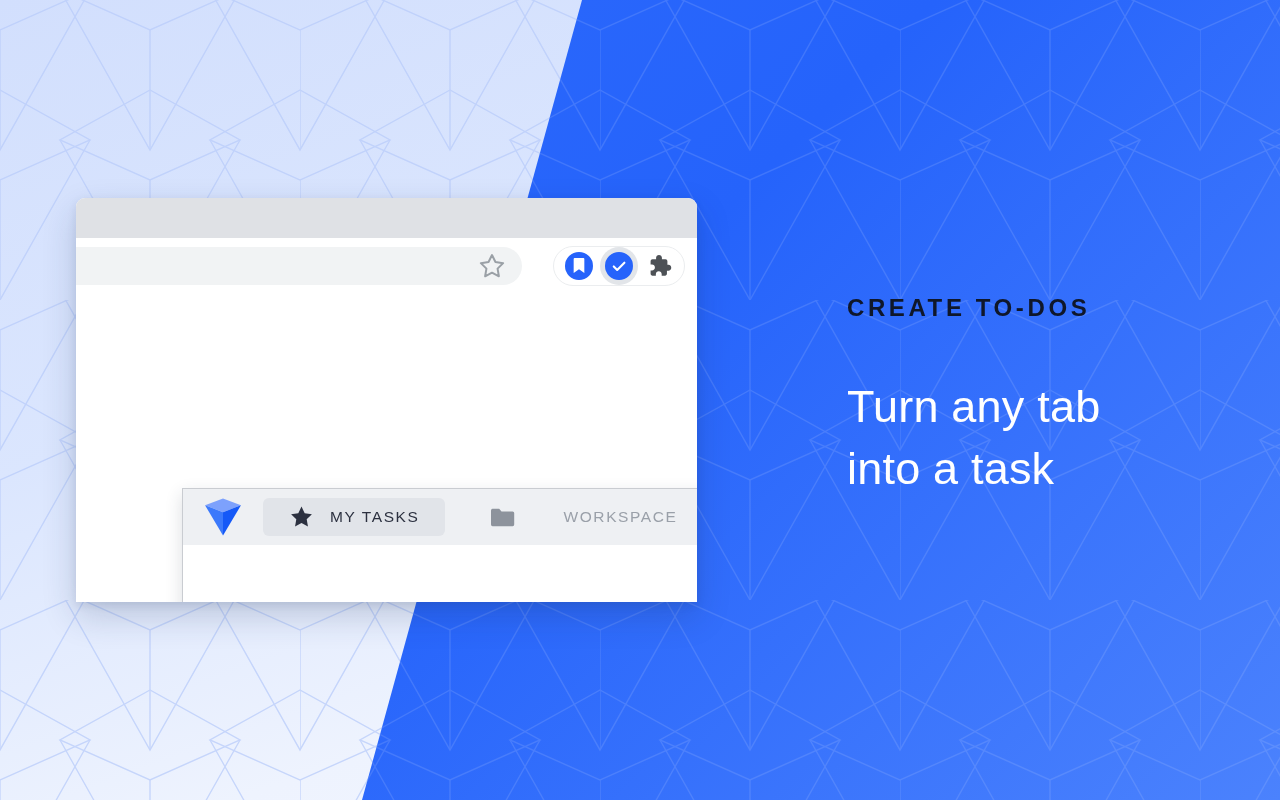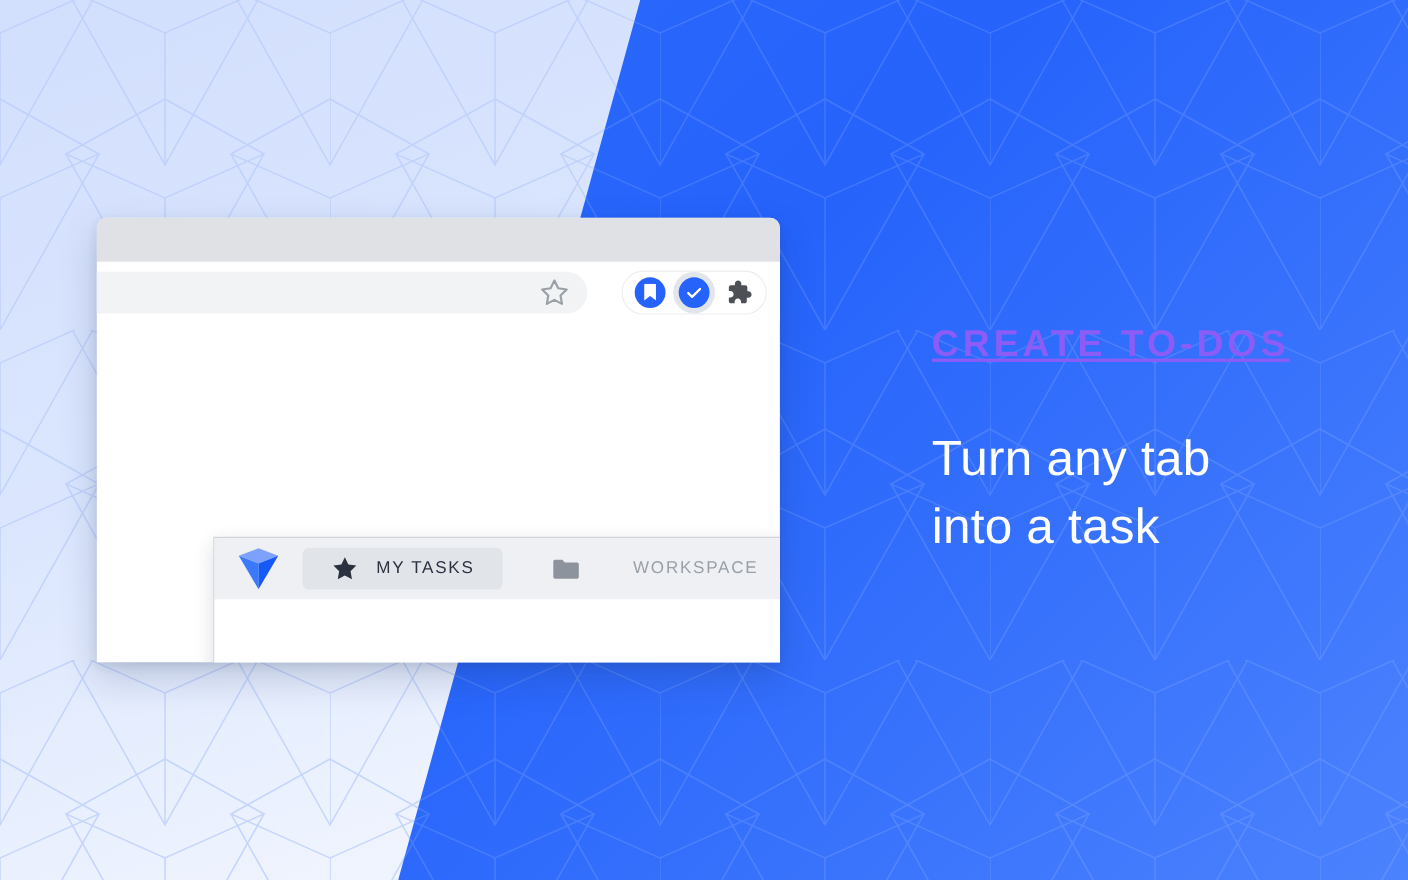--- a/index.html
+++ b/index.html
@@ -18,21 +18,21 @@
   .bg-blue {
     clip-path: polygon(582px 0px, 1280px 0px, 1280px 800px, 362px 800px);
     background:linear-gradient(135deg,#2f6bfb 0%,#2563fb 45%,#4b82fd 100%);
   }
   .bg-blue-pattern {
     clip-path: polygon(582px 0px, 1280px 0px, 1280px 800px, 362px 800px);
   }
 
   
   .browser {
-    position:absolute; left:88px; top:198px; width:621px; height:404px;
+    position:absolute; left:76px; top:198px; width:621px; height:404px;
     background:#ffffff;
     border-radius:9px 9px 0 0;
     box-shadow:0 14px 34px rgba(30,48,90,.20), 0 3px 9px rgba(30,48,90,.10);
     overflow:hidden;
   }
   .tabstrip { height:40px; background:#dfe1e5; }
   .toolbar {
     height:54px; background:#ffffff; position:relative;
     display:flex; align-items:center; justify-content:flex-end;
   }
@@ -83,22 +83,22 @@
     font-size:15.5px; letter-spacing:1.6px; font-weight:400;
   }
   .tab-pill.active .tab-label { color:#2c3140; }
   .tab-pill.inactive .tab-label { color:#9aa0a9;margin-left:32px; }
 
   .popup-body { position:relative; background:#ffffff; height:236px; }
 
   
   .copy { position:absolute; left:847px; top:296px; width:400px; }
   .headline {
-    color:#8b5cf6; font-size:34px; font-weight:700;
-    letter-spacing:3.6px; line-height:1;text-decoration:underline;
+    color:#0f172a; font-size:24px; font-weight:700;
+    letter-spacing:3.6px; line-height:1;
   }
   .subhead {
     margin-top:56px; color:#ffffff;
     font-size:45px; font-weight:300; line-height:1.38;
     letter-spacing:.2px;
   }
 </style>
 </head>
 <body>
 

